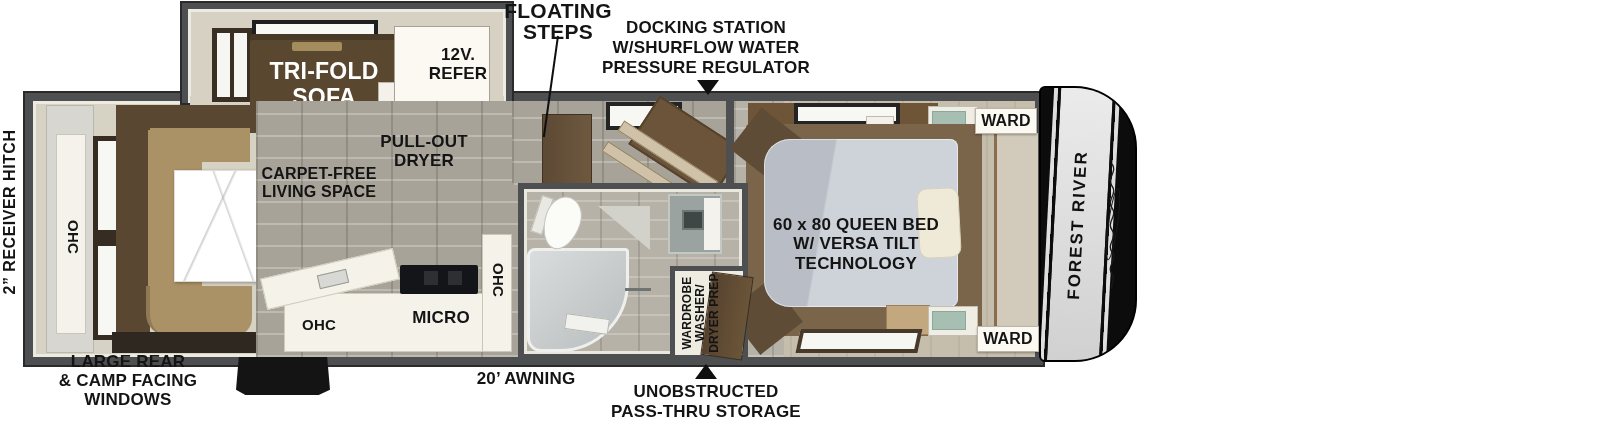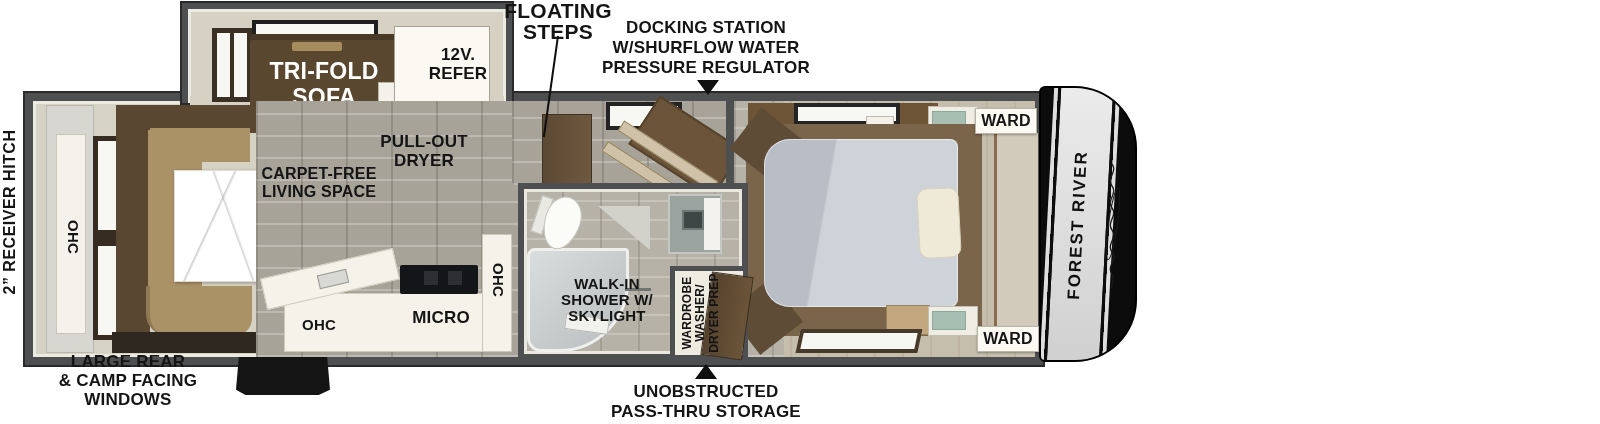--- a/index.html
+++ b/index.html
@@ -112,20 +112,23 @@
   <div class="abs tealglass" style="left:932px;top:311px;width:34px;height:19px;"></div>
   <div class="abs" style="left:798px;top:329px;width:122px;height:24px;border:4px solid #473a2a;background:#f6f6f3;
               transform:skewX(-12deg);"></div>
 
   <div class="abs whitebox flexc" style="left:975px;top:108px;width:62px;height:26px;box-shadow:0 1px 2px rgba(0,0,0,.3);">
     <div class="lbl" style="position:static;font-size:16px;">WARD</div>
   </div>
   <div class="abs whitebox flexc" style="left:977px;top:326px;width:62px;height:26px;box-shadow:0 1px 2px rgba(0,0,0,.3);">
     <div class="lbl" style="position:static;font-size:16px;">WARD</div>
   </div>
+  <div class="lbl" style="left:756px;top:215px;width:200px;font-size:17px;line-height:1.14;">60 x 80 QUEEN BED
+W/ VERSA TILT
+TECHNOLOGY</div>
 
   <div class="abs" style="left:284px;top:293px;width:200px;height:59px;background:#f4f2e9;border:1px solid #cfccbe;"></div>
   <div class="abs" style="left:262px;top:263px;width:136px;height:32px;background:#f4f2e9;border:1px solid #cfccbe;
               transform:rotate(-13deg);"></div>
   <div class="abs" style="left:318px;top:272px;width:30px;height:14px;background:#d8d8d4;border:1px solid #9a9a94;
               transform:rotate(-13deg);"></div>
   <div class="abs" style="left:400px;top:265px;width:78px;height:29px;background:#141518;border-radius:2px;"></div>
   <div class="abs" style="left:424px;top:271px;width:14px;height:14px;background:#2e2f33;"></div>
   <div class="abs" style="left:448px;top:271px;width:14px;height:14px;background:#2e2f33;"></div>
   <div class="lbl" style="left:288px;top:317px;width:62px;font-size:15px;">OHC</div>
@@ -147,23 +150,20 @@
   <div class="abs" style="left:625px;top:288px;width:26px;height:3px;background:#6f7472;"></div>
   <div class="abs" style="left:598px;top:206px;width:0;height:0;border-top:44px solid #d2d2cb;
               border-left:52px solid transparent;"></div>
   <div class="abs" style="left:536px;top:196px;width:12px;height:38px;background:#e9e8e2;border:1px solid #c0c0b8;
               transform:rotate(18deg);"></div>
   <div class="abs" style="left:544px;top:196px;width:36px;height:54px;background:#fbfbf8;border:1px solid #c5c5bd;
               border-radius:50% 50% 50% 50% / 42% 42% 58% 58%;transform:rotate(18deg);"></div>
   <div class="abs" style="left:668px;top:194px;width:54px;height:60px;background:#9ba3a1;border:2px solid #c3c8c5;"></div>
   <div class="abs" style="left:682px;top:210px;width:22px;height:20px;background:#3f4746;border:2px solid #6e7774;"></div>
   <div class="abs" style="left:704px;top:198px;width:16px;height:52px;background:#f3f2ec;"></div>
-  <div class="lbl" style="left:548px;top:276px;width:118px;font-size:15px;line-height:1.06;">WALK-IN
-SHOWER W/
-SKYLIGHT</div>
 
   <div class="abs" style="left:670px;top:266px;width:78px;height:94px;border:5px solid #4e4f51;background:#eeebe0;"></div>
   <div class="abs" style="left:706px;top:274px;width:42px;height:84px;border:1px solid #3c2e1e;
               background:linear-gradient(90deg,#55422e,#6b5539);transform:rotate(8deg);"></div>
   <div class="lbl" style="left:658px;top:292px;width:88px;height:42px;font-size:12px;line-height:1.12;
               transform:rotate(-90deg);">WARDROBE
 WASHER/
 DRYER PREP</div>
 
   <div class="abs" style="left:1041px;top:88px;width:94px;height:272px;background:#0c0c0c;
@@ -190,20 +190,21 @@
 STEPS</div>
   <div class="abs" style="left:557px;top:36px;width:2px;height:102px;background:#0f0f0f;
               transform:rotate(8deg);transform-origin:top center;"></div>
 
   <div class="lbl" style="left:578px;top:18px;width:256px;font-size:17px;line-height:1.18;">DOCKING STATION
 W/SHURFLOW WATER
 PRESSURE REGULATOR</div>
   <div class="abs" style="left:697px;top:80px;width:0;height:0;border-left:11px solid transparent;
               border-right:11px solid transparent;border-top:15px solid #0f0f0f;"></div>
 
+  <div class="lbl" style="left:452px;top:369px;width:148px;font-size:17px;">20’ AWNING</div>
 
   <div class="abs" style="left:695px;top:364px;width:0;height:0;border-left:11px solid transparent;
               border-right:11px solid transparent;border-bottom:15px solid #0f0f0f;"></div>
   <div class="lbl" style="left:588px;top:382px;width:236px;font-size:17px;line-height:1.18;">UNOBSTRUCTED
 PASS-THRU STORAGE</div>
 
   <div class="lbl" style="left:36px;top:352px;width:184px;font-size:17px;line-height:1.12;">LARGE REAR
 &amp; CAMP FACING
 WINDOWS</div>
 

